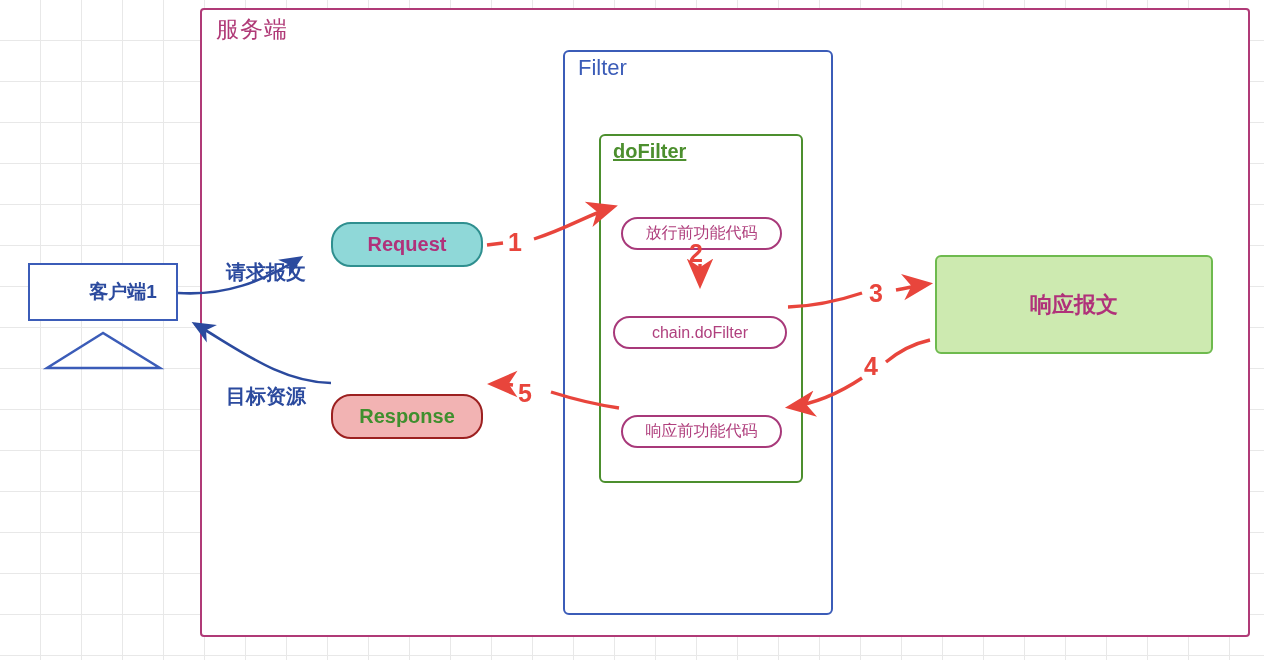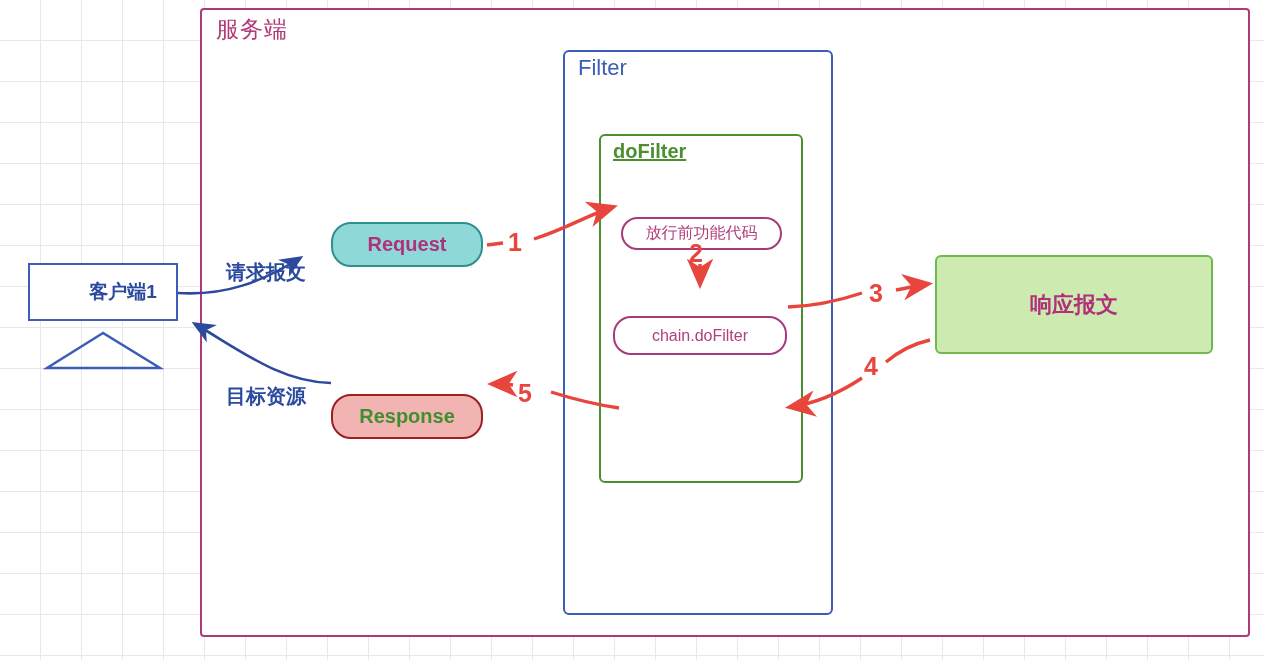--- a/index.html
+++ b/index.html
@@ -73,21 +73,21 @@
     display: flex; align-items: center; justify-content: center;
     border: 2.2px solid #a8397a;
     border-radius: 18px;
     background: #ffffff;
     color: #b0407e;
     font-size: 16px;
     white-space: nowrap;
     margin-top: 24px;
   }
   #node-pre { left: 621px; top: 193px; width: 161px; height: 33px; }
-  #node-chain { left: 613px; top: 292px; width: 174px; height: 39px; }
+  #node-chain { left: 613px; top: 292px; width: 174px; height: 33px; }
   #node-post { left: 621px; top: 391px; width: 161px; height: 33px; }
 
   .rnode {
     position: absolute;
     box-sizing: border-box;
     display: flex; align-items: center; justify-content: center;
     border-radius: 20px;
     font-size: 20px; font-weight: bold;
     white-space: nowrap;
   }
@@ -198,20 +198,23 @@
   <div class="rnode" id="node-response">
     <span>Response</span>
   </div>
 
   <div class="pill" id="node-pre">
     <span>放行前功能代码</span>
   </div>
   <div class="pill" id="node-chain">
     <span>chain.doFilter</span>
   </div>
+  <div class="pill" id="node-post">
+    <span>响应前功能代码</span>
+  </div>
 
   <div id="node-target">
     <span>响应报文</span>
   </div>
 
   <div class="blabel" id="label-req">请求报文</div>
   <div class="blabel" id="label-res">目标资源</div>
 
   <div class="num" id="num-1">1</div>
   <div class="num" id="num-2">2</div>

